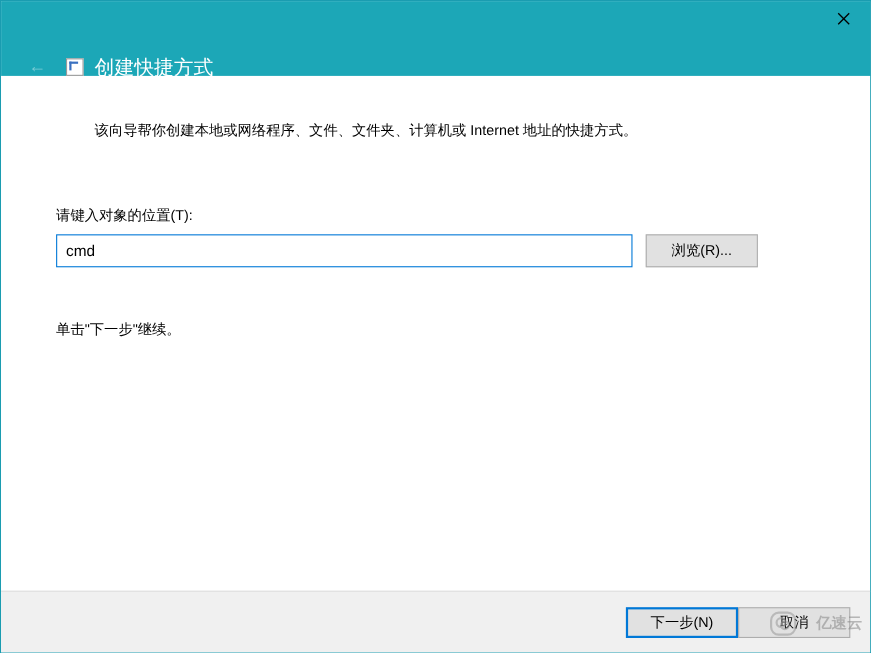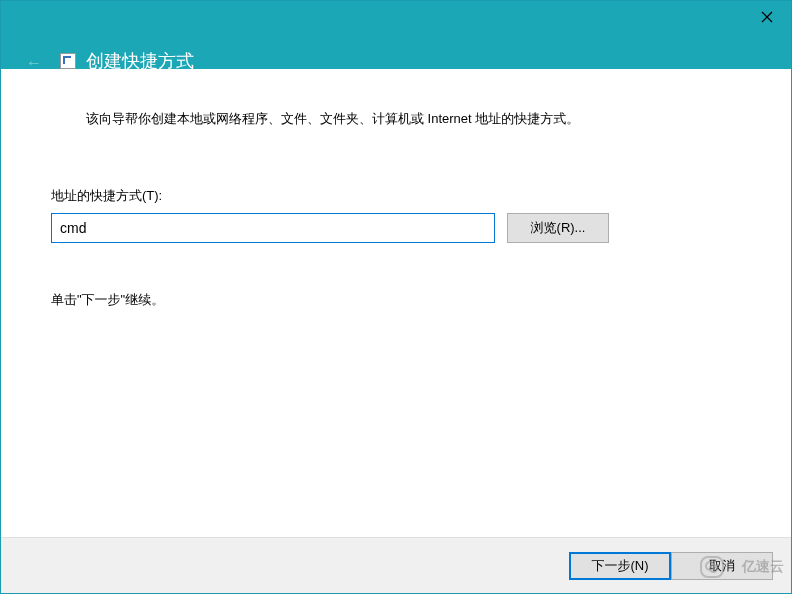--- a/index.html
+++ b/index.html
@@ -115,21 +115,21 @@
       margin-bottom: 8px;
       display: block;
     }
     .input-row {
       display: flex;
       align-items: center;
       gap: 12px;
       margin-bottom: 48px;
     }
     .location-input {
-      width: 444px;
+      width: 524px;
       height: 30px;
       border: 1px solid #0078d7;
       padding: 2px 8px;
       font-size: 14px;
       font-family: "Segoe UI", sans-serif;
       outline: none;
     }
     .browse-btn {
       width: 102px;
       height: 30px;
@@ -219,21 +219,21 @@
     </div>
     <div class="titlebar-content">
       <span class="back-arrow">←</span>
       <span class="shortcut-icon"></span>
       <span class="title-text">创建快捷方式</span>
     </div>
   </div>
 
   <div class="content">
     <p class="description">该向导帮你创建本地或网络程序、文件、文件夹、计算机或 Internet 地址的快捷方式。</p>
-    <label class="label">地址的快捷方式(T):</label>
+    <label class="label">请键入对象的位置(T):</label>
     <div class="input-row">
       <input type="text" class="location-input" value="cmd" style="">
       <button class="browse-btn">浏览(R)...</button>
     </div>
     <p class="hint">单击"下一步"继续。</p>
   </div>
 
   <div class="footer">
     <button class="footer-btn primary">下一步(N)</button>
     <button class="footer-btn">取消</button>

